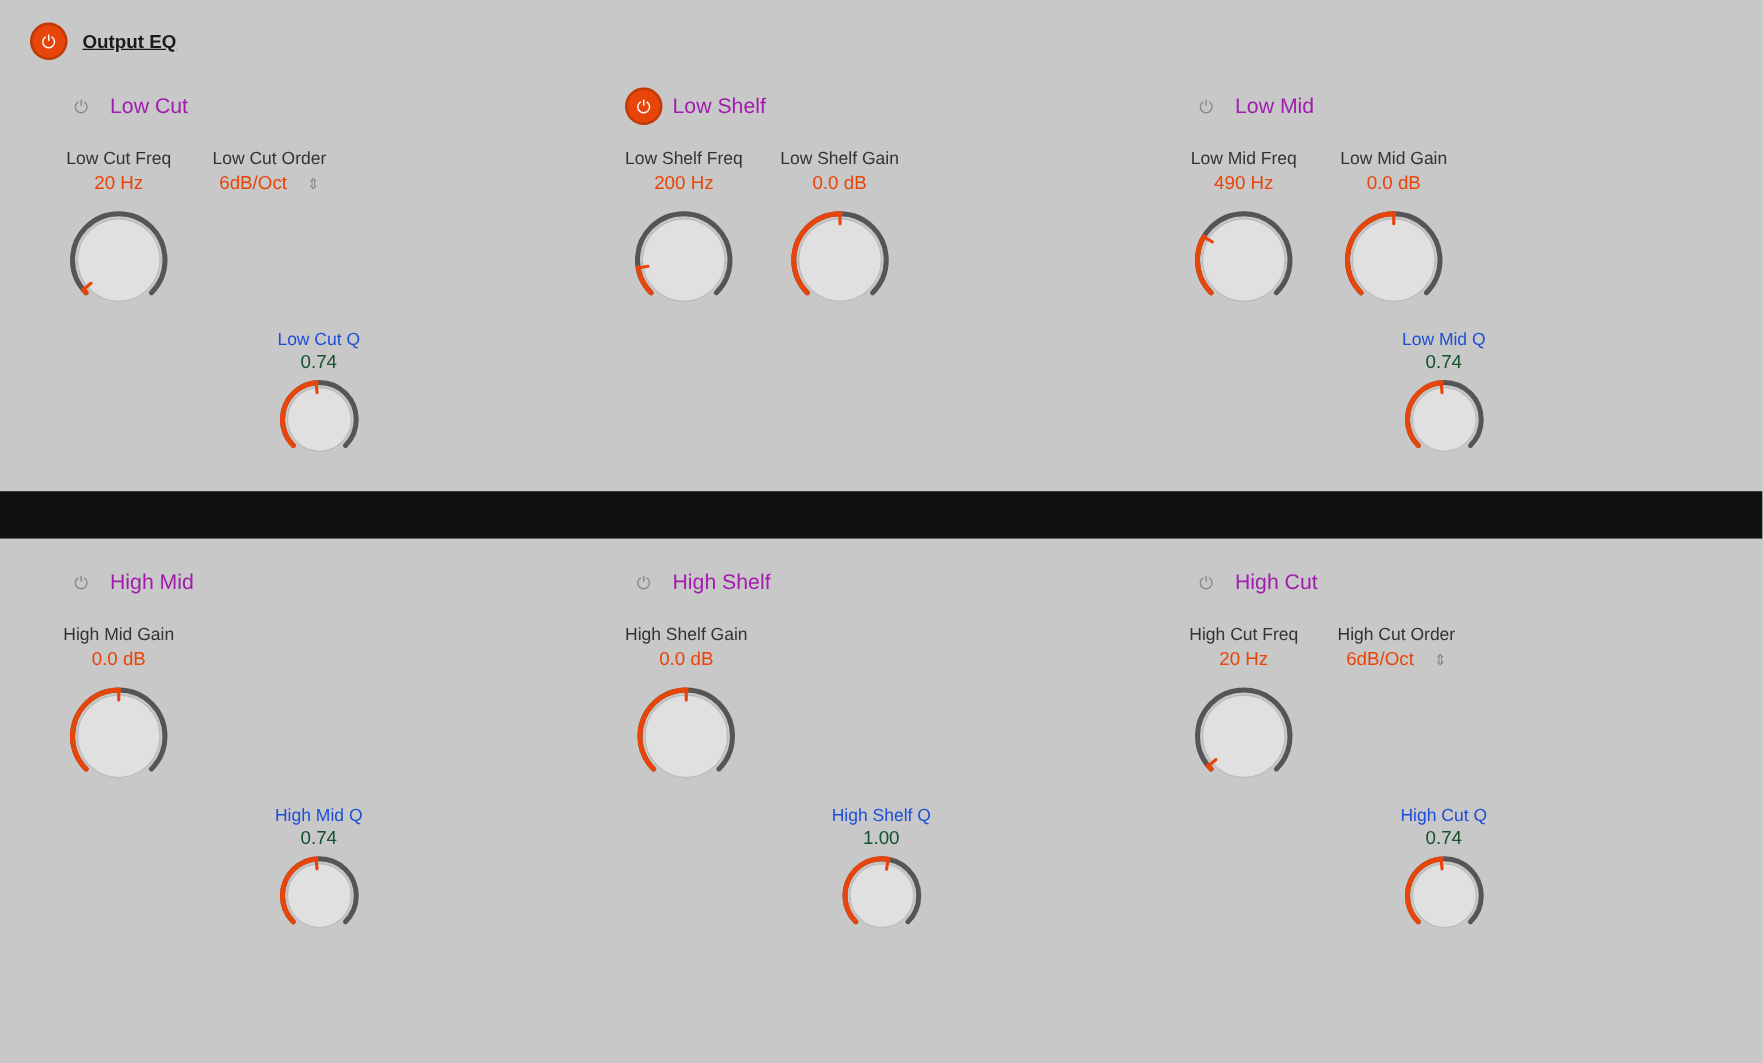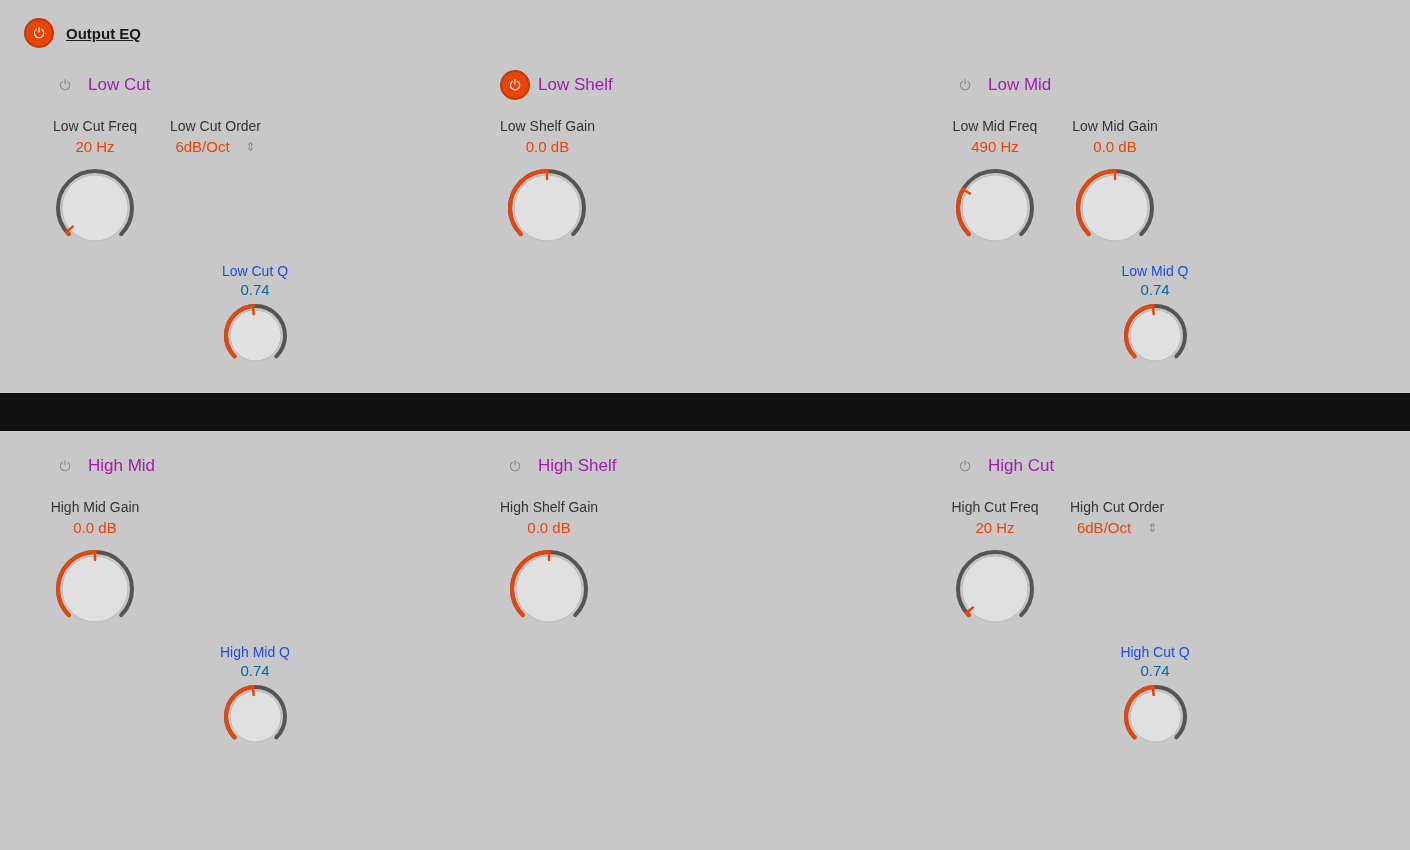--- a/index.html
+++ b/index.html
@@ -135,21 +135,21 @@
       flex-direction: column;
       align-items: center;
     }
     .q-label {
       font-size: 14px;
       color: #1d4ed8;
       margin-bottom: 2px;
     }
     .q-value {
       font-size: 15px;
-      color: #0369a1;
+      color: #14532d;
     }
   </style>
 </head>
 <body>
 
 <div class="header">
   <div class="power-btn-active">
     <span class="power-icon">⏻</span>
   </div>
   <span class="header-title">Output EQ</span>
@@ -208,20 +208,36 @@
     </div>
   </div>
       <div class="band-section">
     <div class="band-header">
       <div class="power-btn-active">
             <span class="power-icon">⏻</span>
           </div>
       <span class="band-title">Low Shelf</span>
     </div>
     <div class="controls-row">
+      <div class="knob-group">
+      <div class="knob-label">Low Shelf Freq</div>
+      <div class="knob-value">200 Hz</div>
+      <div>
+              <svg class="knob-svg" width="90" height="90" viewBox="0 0 90 90">
+
+    <circle cx="45" cy="45" r="33" fill="#e0e0e0" stroke="#bbb" stroke-width="1"></circle>
+
+    <path d="M 18.837049096097736 71.16295090390226 A 37 37 0 1 1 71.16295090390226 71.16295090390226" fill="none" stroke="#555" stroke-width="4" stroke-linecap="round"></path>
+
+    <path d="M 18.837049096097736 71.16295090390226 A 37 37 0 0 1 8.562113138548305 51.42498257367643" fill="none" stroke="#e8450a" stroke-width="4" stroke-linecap="round"></path>
+
+    <line x1="16.440575162645967" y1="50.03579715234098" x2="8.562113138548305" y2="51.42498257367643" stroke="#e8450a" stroke-width="2.5" stroke-linecap="round"></line>
+  </svg>
+            </div>
+    </div>
           <div class="knob-group">
       <div class="knob-label">Low Shelf Gain</div>
       <div class="knob-value">0.0 dB</div>
       <div>
               <svg class="knob-svg" width="90" height="90" viewBox="0 0 90 90">
 
     <circle cx="45" cy="45" r="33" fill="#e0e0e0" stroke="#bbb" stroke-width="1"></circle>
 
     <path d="M 18.837049096097736 71.16295090390226 A 37 37 0 1 1 71.16295090390226 71.16295090390226" fill="none" stroke="#555" stroke-width="4" stroke-linecap="round"></path>
 
@@ -357,20 +373,36 @@
     <circle cx="45" cy="45" r="33" fill="#e0e0e0" stroke="#bbb" stroke-width="1"></circle>
 
     <path d="M 18.837049096097736 71.16295090390226 A 37 37 0 1 1 71.16295090390226 71.16295090390226" fill="none" stroke="#555" stroke-width="4" stroke-linecap="round"></path>
 
     <path d="M 18.837049096097736 71.16295090390226 A 37 37 0 0 1 45 8" fill="none" stroke="#e8450a" stroke-width="4" stroke-linecap="round"></path>
 
     <line x1="45" y1="16" x2="45" y2="8" stroke="#e8450a" stroke-width="2.5" stroke-linecap="round"></line>
   </svg>
             </div>
     </div>
+    </div>
+    <div class="q-group">
+      <div class="q-label">High Shelf Q</div>
+      <div class="q-value">1.00</div>
+      <div>
+            <svg class="knob-svg" width="75" height="75" viewBox="0 0 75 75">
+
+    <circle cx="37.5" cy="37.5" r="25.5" fill="#e0e0e0" stroke="#bbb" stroke-width="1"></circle>
+
+    <path d="M 16.640349954996843 58.35965004500315 A 29.5 29.5 0 1 1 58.35965004500315 58.35965004500315" fill="none" stroke="#555" stroke-width="4" stroke-linecap="round"></path>
+
+    <path d="M 16.640349954996843 58.35965004500315 A 29.5 29.5 0 0 1 42.62262124117445 8.448171286139864" fill="none" stroke="#e8450a" stroke-width="4" stroke-linecap="round"></path>
+
+    <line x1="41.233435819839" y1="16.32663331023753" x2="42.62262124117445" y2="8.448171286139864" stroke="#e8450a" stroke-width="2.5" stroke-linecap="round"></line>
+  </svg>
+          </div>
     </div>
   </div>
       <div class="band-section">
     <div class="band-header">
       <div class="power-btn-inactive">
             <span class="power-icon-inactive">⏻</span>
           </div>
       <span class="band-title">High Cut</span>
     </div>
     <div class="controls-row">

